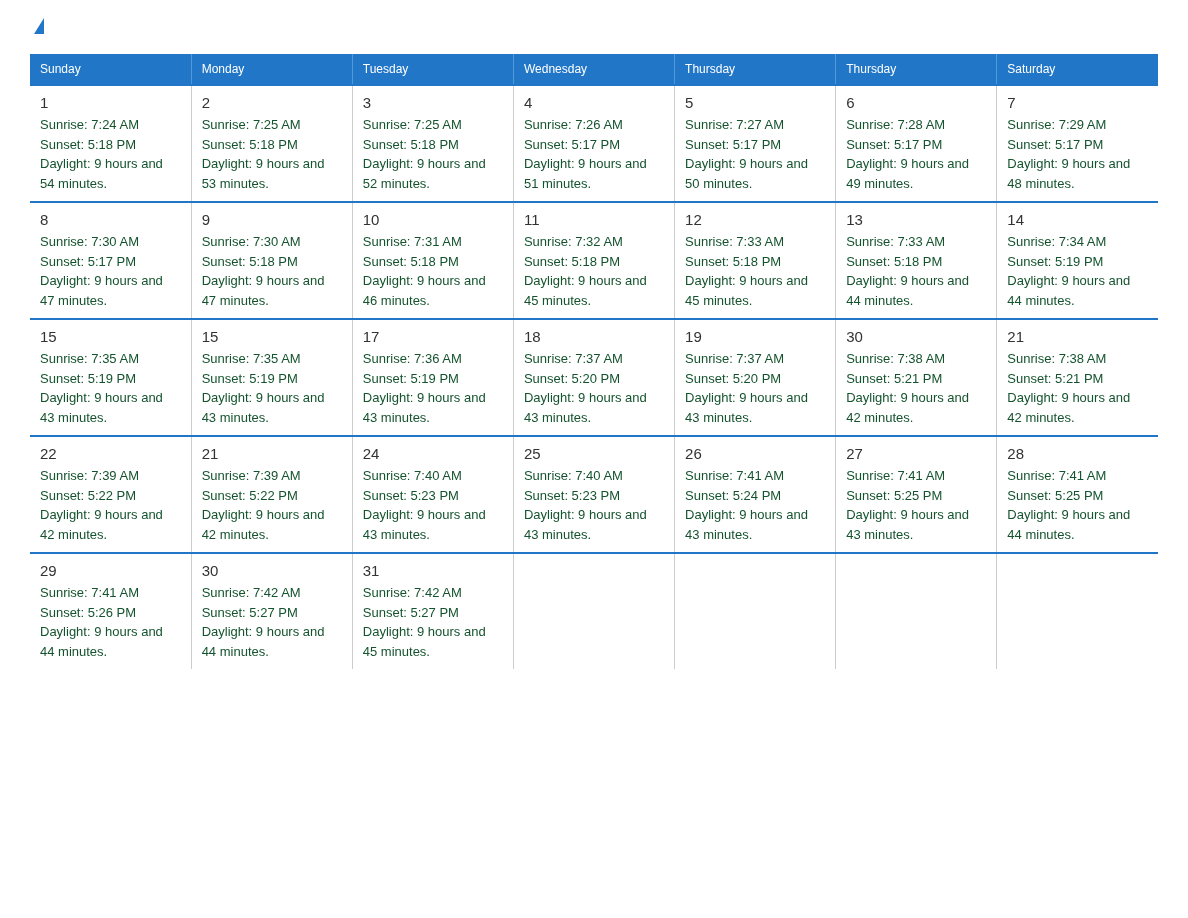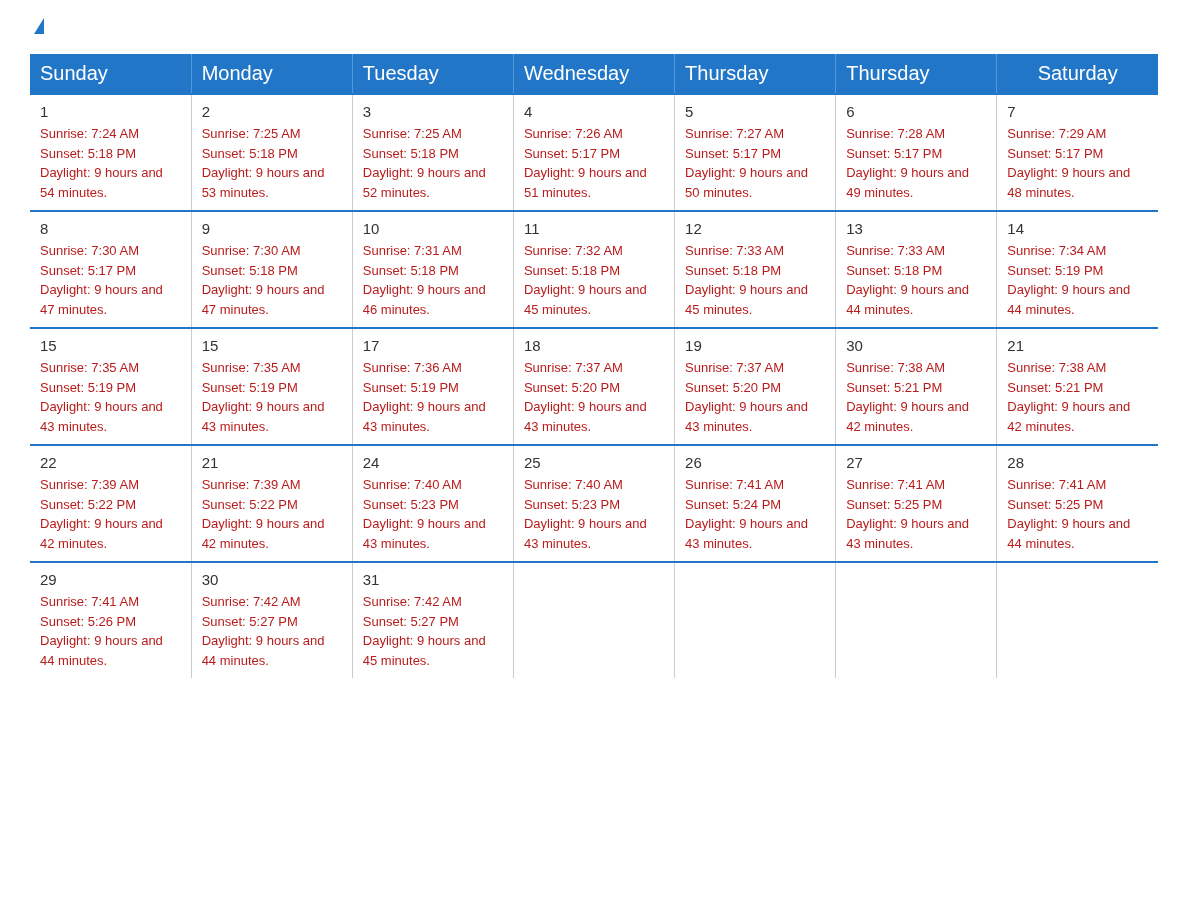--- a/index.html
+++ b/index.html
@@ -60,29 +60,28 @@
       color: #444;
       margin-top: 4px;
     }
     .calendar {
       width: 100%;
       border-collapse: collapse;
     }
     .calendar thead tr th {
       background-color: #2176c7;
       color: #fff;
-      font-size: 20px;
+      font-size: 12px;
       font-weight: normal;
       padding: 8px 10px;
       text-align: left;
       border-right: 1px solid #5099d8;
     }
     .calendar thead tr th:last-child {
       border-right: none;
-      text-align: center;
     }
     .calendar tbody tr td {
       vertical-align: top;
       padding: 8px 10px;
       font-size: 13px;
       color: #333;
       border-top: 2px solid #2176c7;
       border-right: 1px solid #ccc;
       width: calc(100% / 7);
       min-height: 90px;
@@ -92,21 +91,21 @@
     }
     .day-number {
       font-size: 15px;
       font-weight: normal;
       margin-bottom: 4px;
       display: block;
     }
     .day-info {
       font-size: 13px;
       line-height: 1.5;
-      color: #b91c1c;
+      color: #14532d;
     }
     .calendar tbody tr td.empty {
       background: #fff;
     }
   </style>
 </head>
 <body>
 
 <div class="header">
   <div class="logo">

